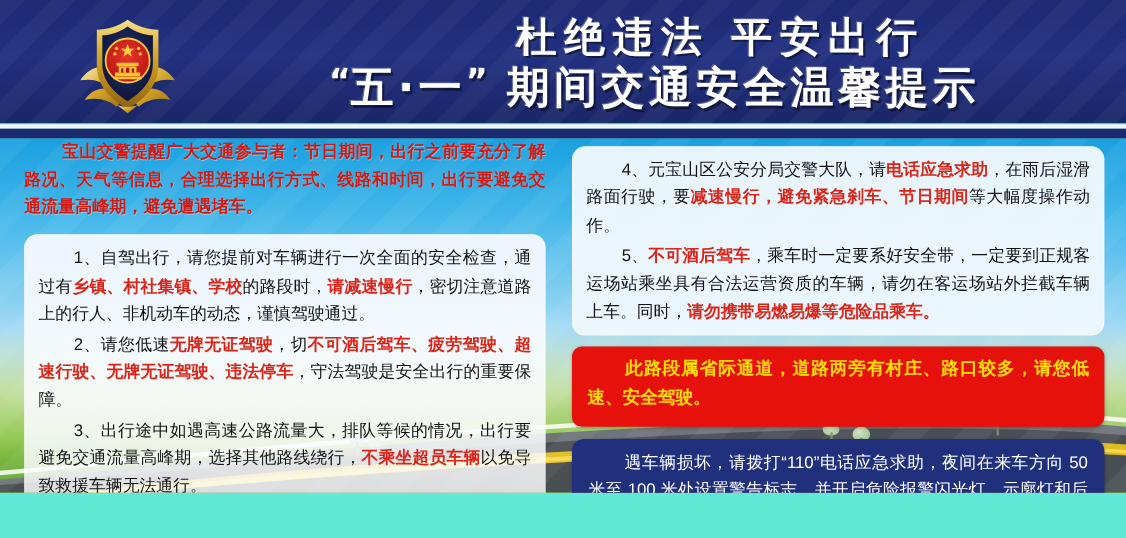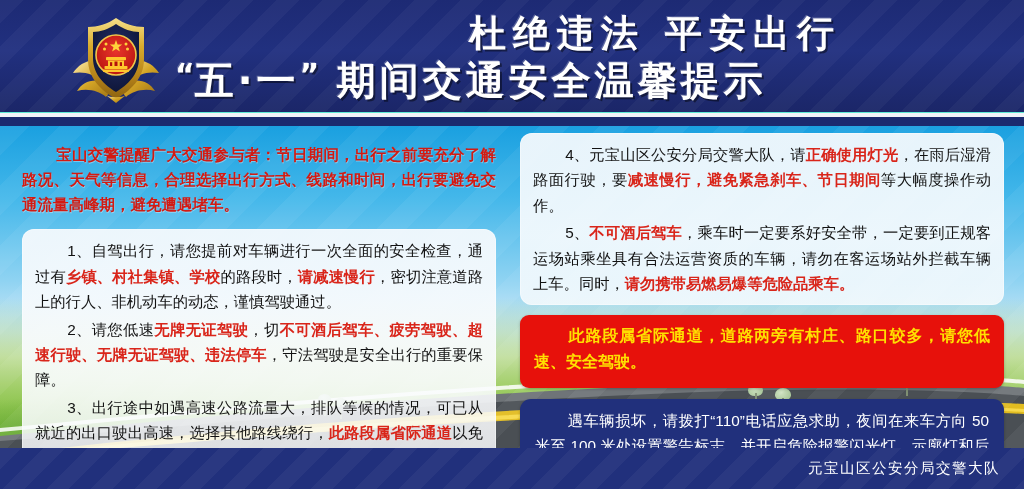--- a/index.html
+++ b/index.html
@@ -35,21 +35,21 @@
   .title-line1{
     font-size:37px;font-weight:bold;color:#ffffff;letter-spacing:7px;
     text-align:center;line-height:1.28;
     font-family:"DejaVu Sans","Liberation Sans",sans-serif;
     text-shadow:2px 2px 0 rgba(0,0,0,.45), -1px -1px 0 rgba(255,255,255,.25);
     padding-left:120px;
     white-space:nowrap;
   }
   .title-line2{
     font-size:39px;font-weight:bold;color:#ffffff;letter-spacing:4px;
-    text-align:left;line-height:1.22;
+    text-align:center;line-height:1.22;
     font-family:"DejaVu Sans","Liberation Sans",sans-serif;
     text-shadow:2px 2px 0 rgba(0,0,0,.45), -1px -1px 0 rgba(255,255,255,.25);
     white-space:nowrap;
   }
   .title-line2 .quo{font-size:30px;vertical-align:top;letter-spacing:0;}
 
   .rule-white{position:absolute;left:0;top:113px;width:1024px;height:4px;background:#f2f4f8;}
   .rule-navy{position:absolute;left:0;top:117px;width:1024px;height:9px;background:#1b2a6e;}
 
   
@@ -78,21 +78,21 @@
     background-image:linear-gradient(135deg,rgba(255,255,255,.05) 25%,transparent 25%,transparent 50%,rgba(255,255,255,.05) 50%,rgba(255,255,255,.05) 75%,transparent 75%);
     background-size:60px 60px;pointer-events:none;
   }
 
   
   .col{position:absolute;top:0;}
   .col-left{left:22px;width:474px;}
   .col-right{left:520px;width:484px;}
 
   .intro{
-    margin-top:16px;
+    margin-top:0;
     color:#d31a12;font-weight:bold;font-size:15.5px;line-height:1.62;
     text-align:justify;text-justify:inter-character;
     text-shadow:0.5px 0.5px 0 rgba(255,255,255,.35);
   }
   .intro .ind{display:inline-block;width:2.2em;}
 
   .panel{
     margin-top:12px;
     background:linear-gradient(180deg,rgba(247,250,253,.93) 0%,rgba(250,252,254,.90) 60%,rgba(252,253,254,.80) 100%);
     border-radius:12px;
@@ -247,43 +247,39 @@
       <div class="intro"><span class="ind"></span><span>宝山交警提醒广大交通参与者：节日期间，出行之前要充分了解路况、天气等信息，合理选择出行方式、线路和时间，出行要避免交通流量高峰期，避免遭遇堵车。</span></div>
 
       <div class="panel">
         <p class="para">
           <span class="ind"></span><span>1、</span><span>自驾出行，请您提前对车辆进行一次全面的安全检查，通过有</span><span class="r">乡镇、村社集镇、学校</span><span>的路段时，</span><span class="r">请减速慢行</span><span>，密切注意道路上的行人、非机动车的动态，谨慎驾驶通过。</span>
         </p>
         <p class="para">
           <span class="ind"></span><span>2、</span><span>请您低速</span><span class="r">无牌无证驾驶</span><span>，切</span><span class="r">不可酒后驾车、疲劳驾驶、超速行驶、无牌无证驾驶、违法停车</span><span>，守法驾驶是安全出行的重要保障。</span>
         </p>
         <p class="para">
-          <span class="ind"></span><span>3、</span><span>出行途中如遇高速公路流量大，排队等候的情况，可已从就近的出口驶出高速，选择其他路线绕行，</span><span class="r">此路段属省际通道</span><span>以免导致救援车辆无法通行。</span>
+          <span class="ind"></span><span>3、</span><span>出行途中如遇高速公路流量大，排队等候的情况，出行要避免交通流量高峰期，选择其他路线绕行，</span><span class="r">不乘坐超员车辆</span><span>以免导致救援车辆无法通行。</span>
         </p>
       </div>
     </div>
 
     <div class="col col-right">
       <div class="panel right">
         <p class="para">
-          <span class="ind"></span><span>4、</span><span>元宝山区公安分局交警大队，请</span><span class="r">正确使用灯光</span><span>，在雨后湿滑路面行驶，要</span><span class="r">减速慢行，避免紧急刹车、节日期间</span><span>等大幅度操作动作。</span>
+          <span class="ind"></span><span>4、</span><span>元宝山区公安分局交警大队，请</span><span class="r">电话应急求助</span><span>，在雨后湿滑路面行驶，要</span><span class="r">减速慢行，避免紧急刹车、节日期间</span><span>等大幅度操作动作。</span>
         </p>
         <p class="para">
           <span class="ind"></span><span>5、</span><span class="r">不可酒后驾车</span><span>，乘车时一定要系好安全带，一定要到正规客运场站乘坐具有合法运营资质的车辆，请勿在客运场站外拦截车辆上车。同时，</span><span class="r">请勿携带易燃易爆等危险品乘车。</span>
         </p>
       </div>
 
       <div class="box-red">
         <span class="ind"></span><span>此路段属省际通道，道路两旁有村庄、路口较多，请您低速、安全驾驶。</span>
       </div>
 
       <div class="box-blue">
         <span class="ind"></span><span>遇车辆损坏，请拨打“110”电话应急求助，夜间在来车方向 50 米至 100 米处设置警告标志，并开启危险报警闪光灯、示廓灯和后位灯。</span>
       </div>
     </div>
   </div>
 
-  <div class="footer">
-    <div class="footer-wm"></div>
-    <div class="footer-text">元宝山区公安分局交警大队</div>
-  </div>
 
 </div>
 
 </body></html>

